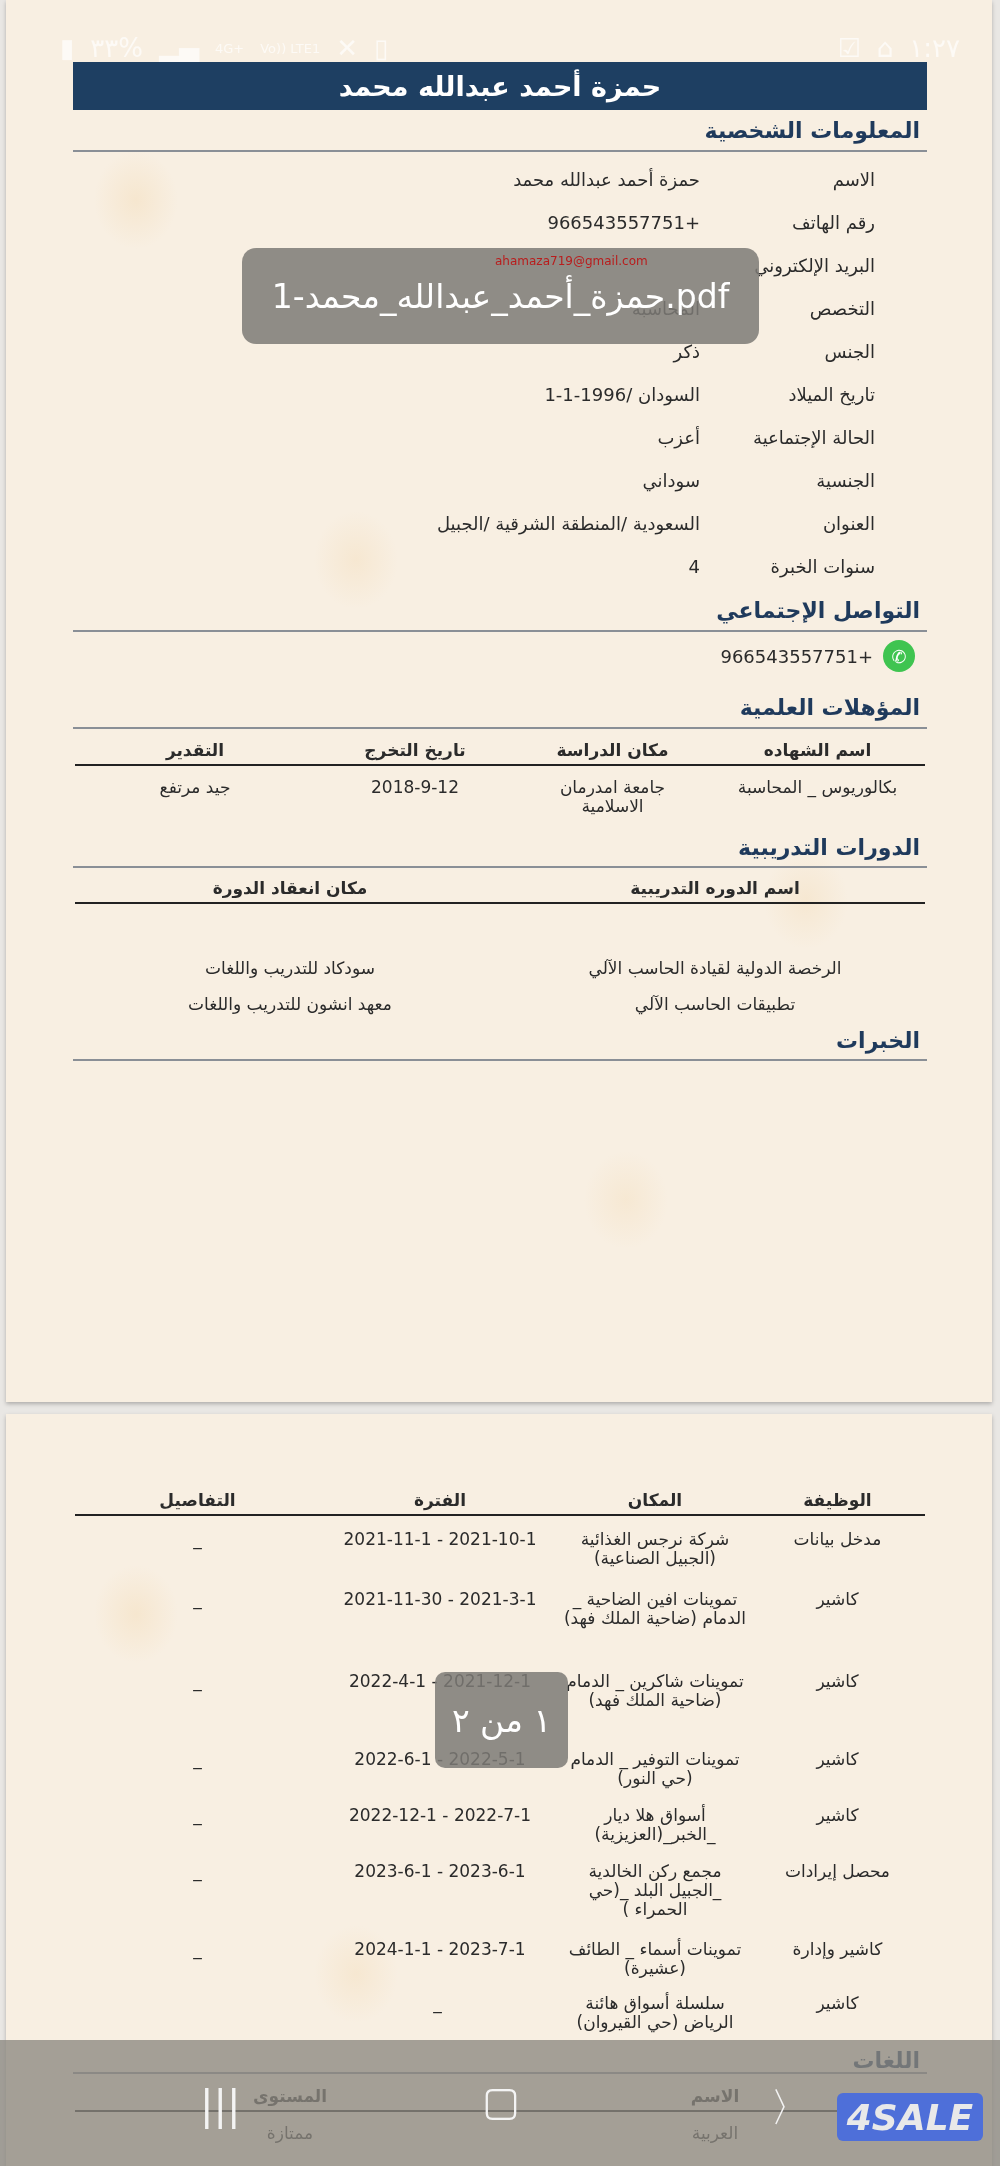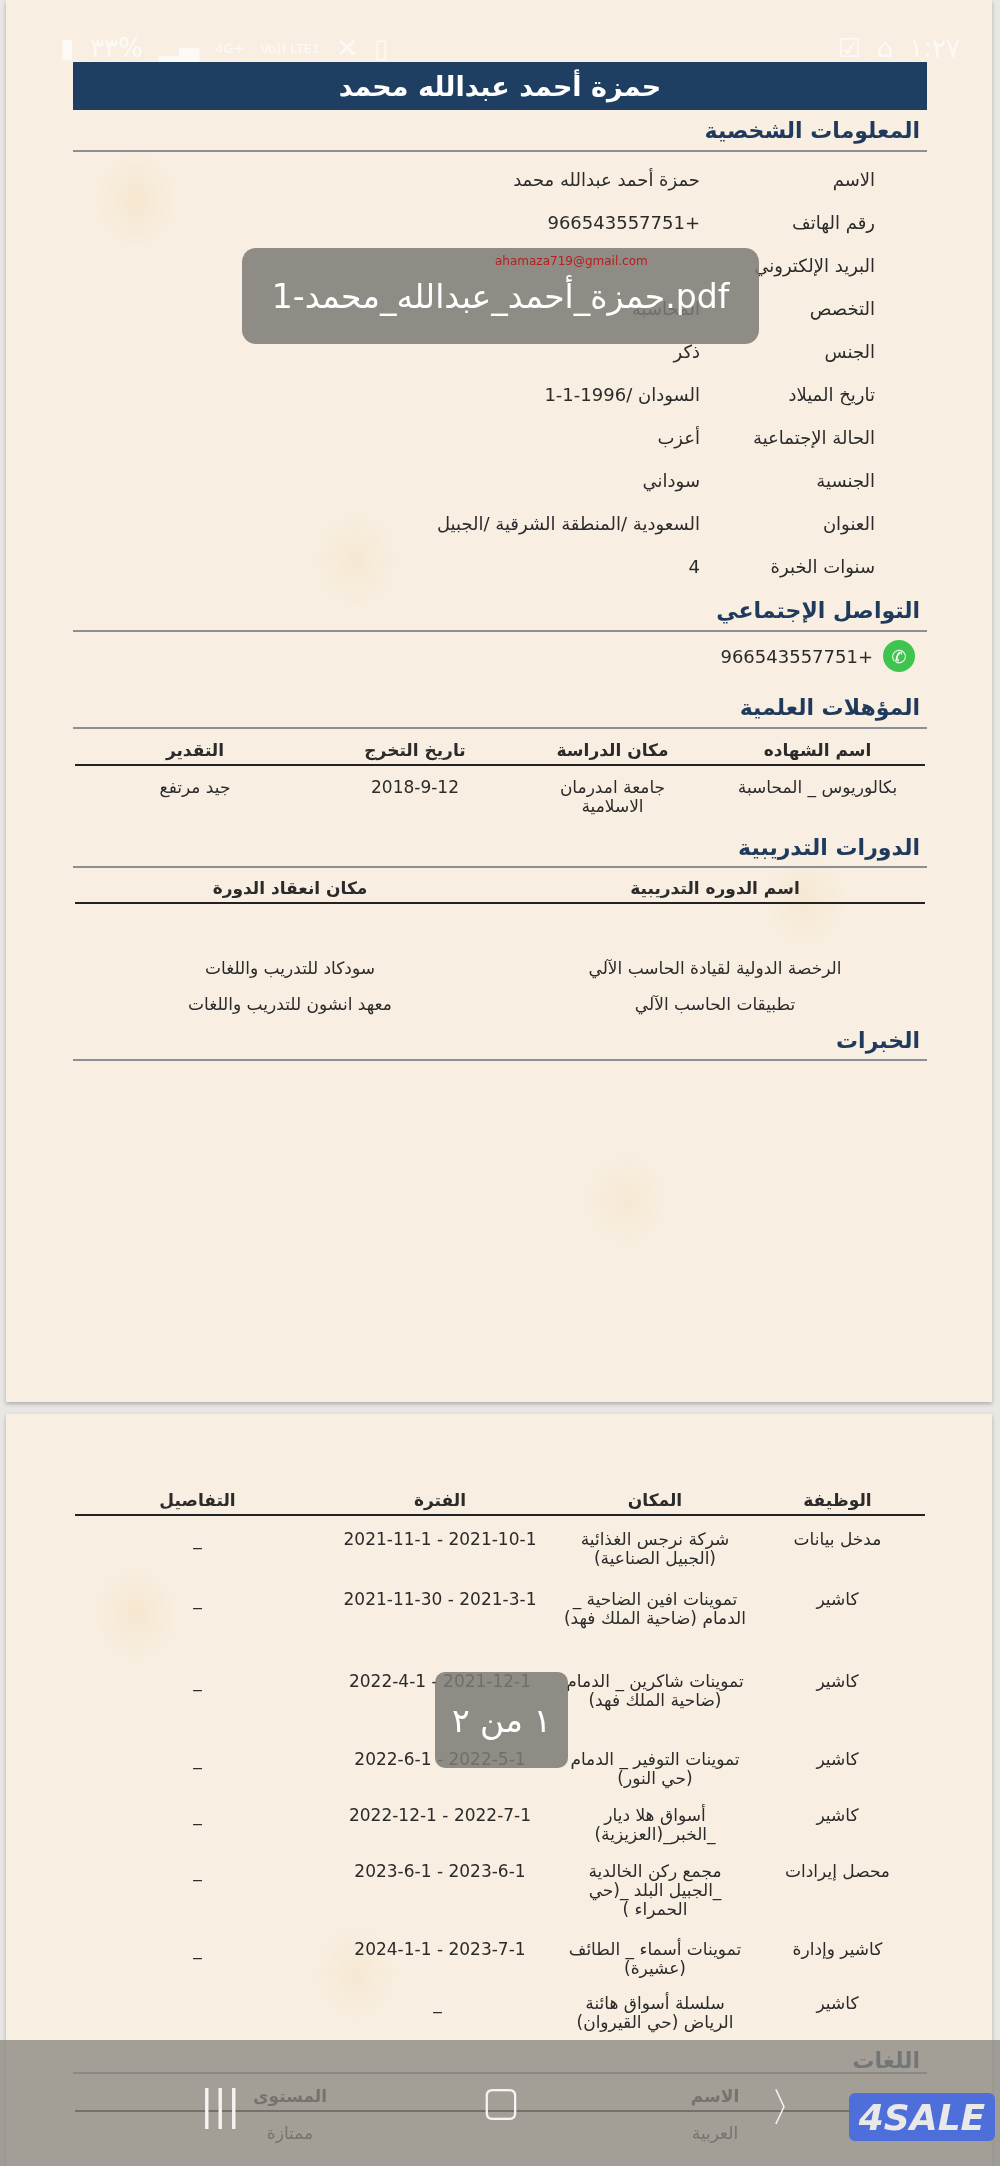--- a/index.html
+++ b/index.html
@@ -95,21 +95,21 @@
     position: absolute; top: 2040px; left: 0; width: 1000px; height: 126px;
     background: rgba(140,136,128,0.78);
   }
   .nav-btn {
     position: absolute; color: #f4f4f4; font-size: 40px;
   }
   .brand {
     position: absolute; top: 2093px; left: 837px; width: 146px; height: 48px;
     background: #4e6fd9; border-radius: 6px;
     color: #e9e9e9; font-weight: bold; font-style: italic; font-size: 36px;
-    display: flex; align-items: center; justify-content: center; margin-left: 12px;
+    display: flex; align-items: center; justify-content: center;
   }
 </style>
 </head>
 <body>
 
 <div class="page page1"></div>
 
 <div class="statusbar">
   <div class="grp">
     <span>▮</span>

